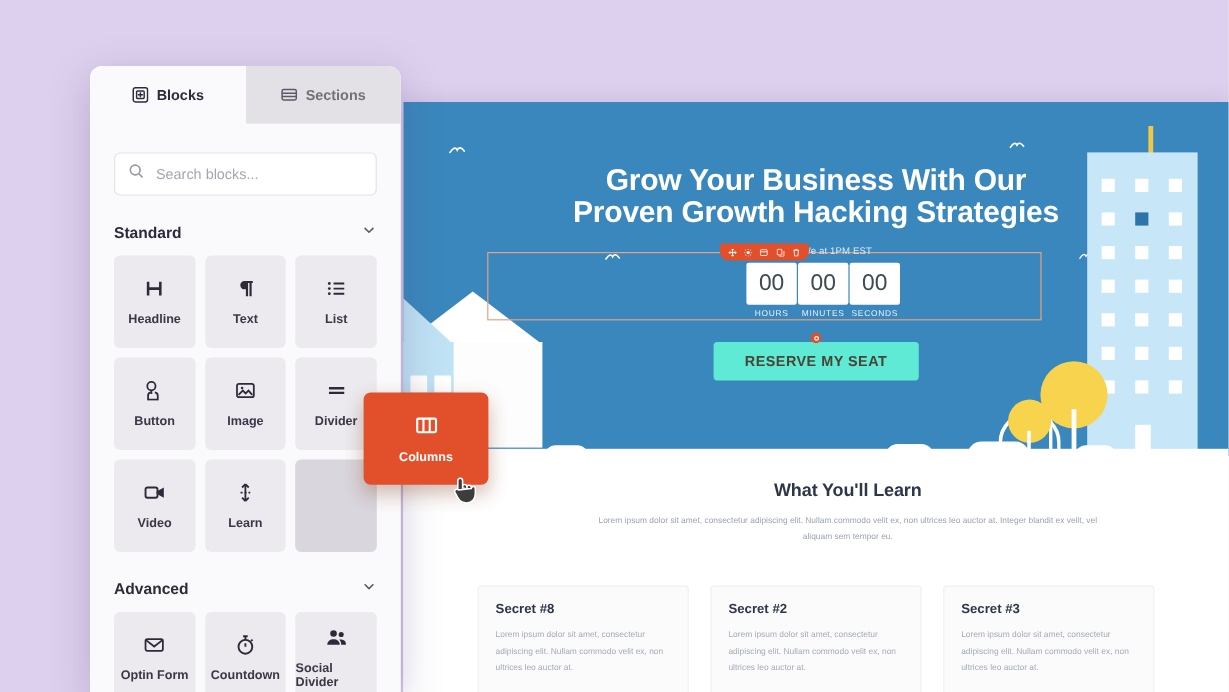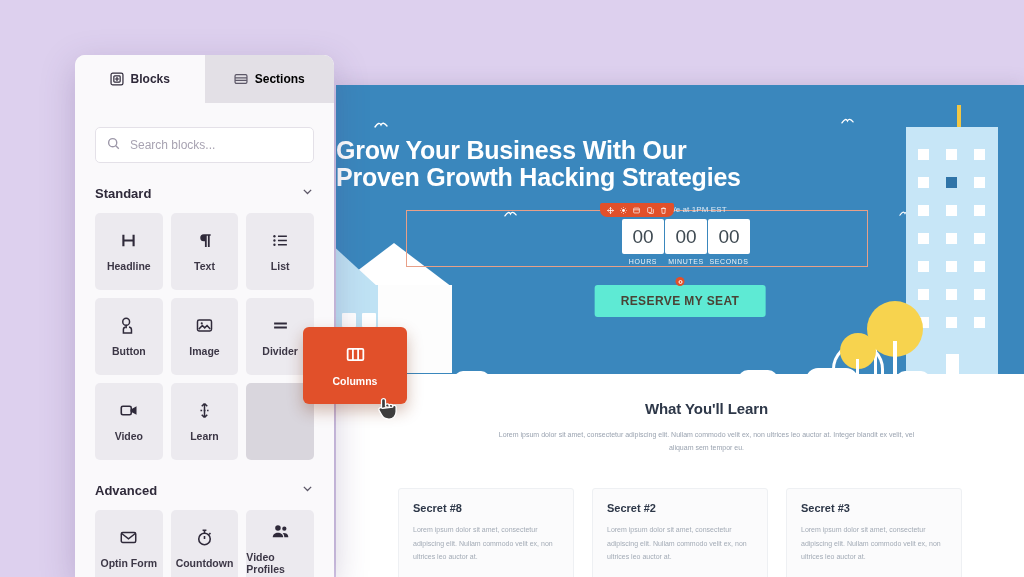--- a/index.html
+++ b/index.html
@@ -15,21 +15,21 @@
   .canvas{
     position:absolute;left:336px;top:85px;width:688px;height:492px;
     background:#ffffff;overflow:hidden;
     box-shadow:0 0 18px rgba(90,70,120,.18);
   }
   .hero{
     position:absolute;left:0;top:0;width:688px;height:295px;
     background:#3a87bd;overflow:hidden;
   }
   .hero-h1{
-    position:absolute;left:0;top:52px;width:688px;
+    position:absolute;left:0;top:52px;width:688px;text-align:center;
     color:#ffffff;font-size:25px;font-weight:bold;line-height:1.06;
     letter-spacing:-.2px;z-index:6;
   }
   .hero-sub{
     position:absolute;left:0;top:120px;width:688px;text-align:center;
     color:#dceaf5;font-size:8px;z-index:6;letter-spacing:.1px;
   }
   .sel-box{
     position:absolute;left:70px;top:125px;width:462px;height:57px;
     border:1px solid #e8a088;z-index:5;box-sizing:border-box;
@@ -129,21 +129,21 @@
     background:#faf9fb;border-radius:10px 10px 0 0;
     box-shadow:0 10px 34px rgba(86,60,120,.26);
     overflow:hidden;z-index:20;
   }
   .tabs{display:flex;height:48px;}
   .tab{
     flex:1;display:flex;align-items:center;justify-content:center;gap:7px;
     font-size:12px;font-weight:bold;cursor:pointer;
   }
   .tab.active{background:#faf9fb;color:#2f2a3a;}
-  .tab.inactive{background:#e3e0e6;color:#000000;border-radius:0 10px 0 0;}
+  .tab.inactive{background:#e3e0e6;color:#737373;border-radius:0 10px 0 0;}
   .tab svg{display:block;}
   .search{
     margin:24px 20px 0;height:34px;background:#fff;border:1px solid #e4e1e8;
     border-radius:5px;display:flex;align-items:center;padding:0 11px;gap:8px;
   }
   .search input{
     border:0;outline:0;background:transparent;flex:1;
     font-family:"Liberation Sans",sans-serif;font-size:12px;color:#8c8798;
   }
   .search input::placeholder{color:#a8a3b2;}
@@ -485,21 +485,21 @@
       </div>
       <div class="bi">
         <span>
           <svg width="17" height="17" viewBox="0 0 16 16" fill="#2f2a3a">
             <circle cx="5.6" cy="4.6" r="2.6"></circle>
             <path d="M.7 13.4c0-2.7 2.2-4.3 4.9-4.3s4.9 1.6 4.9 4.3z"></path>
             <circle cx="11.6" cy="5.4" r="2"></circle>
             <path d="M10 9.4c2.3-.4 5.3.6 5.3 3.2v.8h-3.7c0-1.6-.6-3-1.6-4z"></path>
           </svg>
         </span>
-        <span class="lbl">Video Profiles</span>
+        <span class="lbl">Social Divider</span>
       </div>
     </div>
   </div>
 
   <div class="ghost">
     <span>
       <svg width="19" height="19" viewBox="0 0 16 16" fill="none" stroke="#ffffff" stroke-width="1.5">
         <rect x="1.4" y="3.2" width="13.2" height="9.6" rx="1"></rect>
         <path d="M5.8 3.2v9.6M10.2 3.2v9.6"></path>
       </svg>

